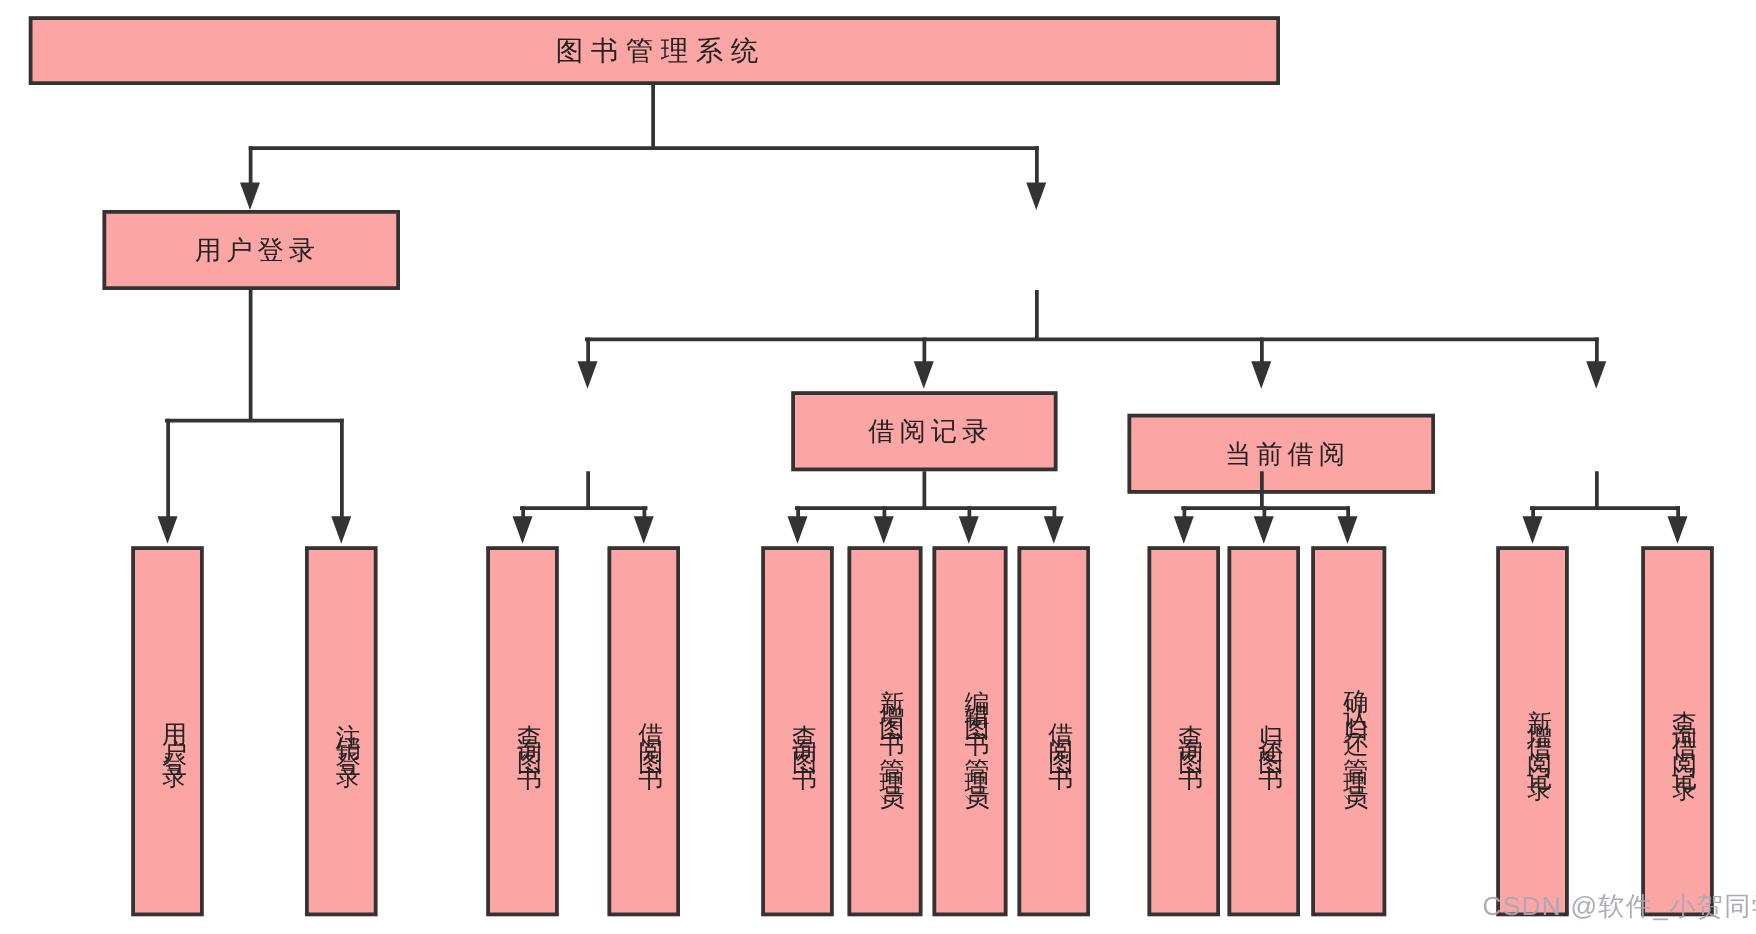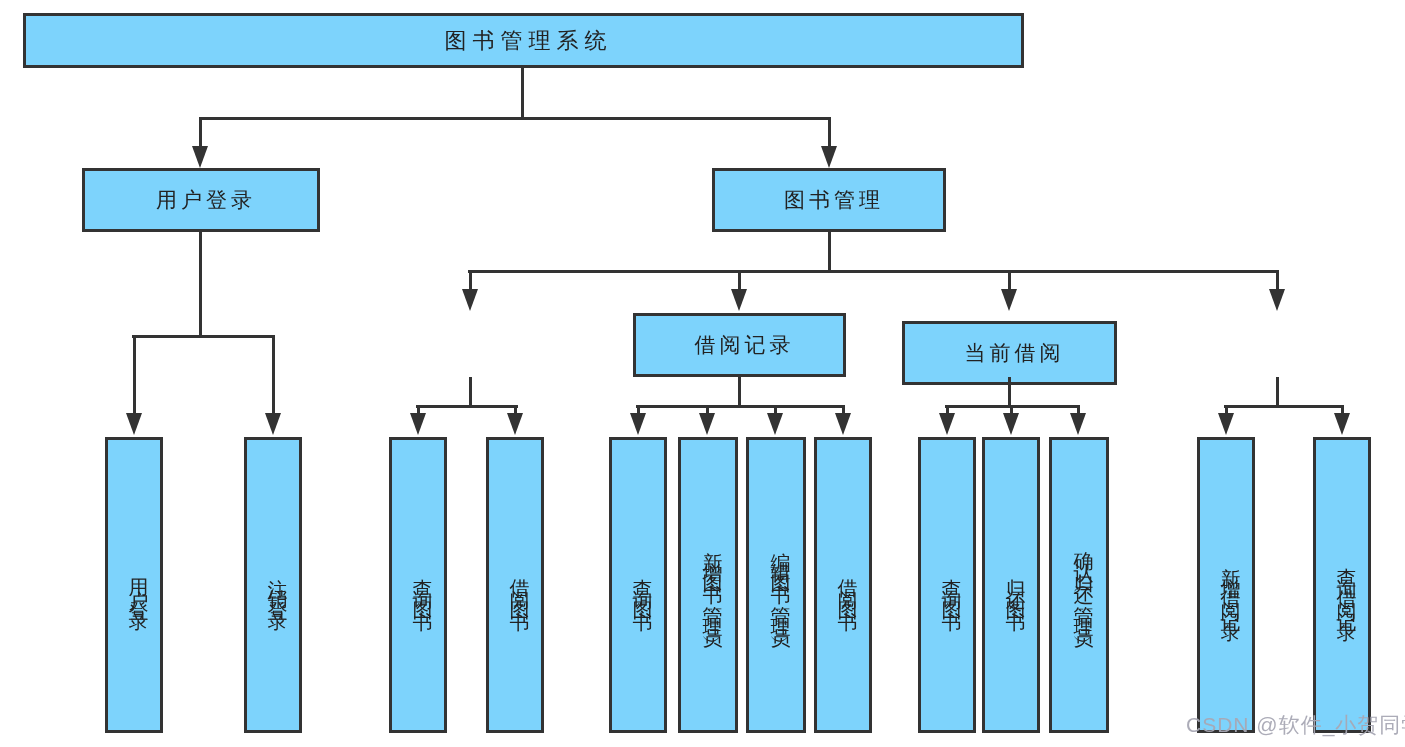--- a/index.html
+++ b/index.html
@@ -13,21 +13,21 @@
     width: 1405px;
     height: 747px;
     background: #ffffff;
     overflow: hidden;
   }
   
   .box {
     position: absolute;
     box-sizing: border-box;
     border: 3px solid #333333;
-    background: #7dd3fc;
+    background: #fca5a5;
     display: flex;
     align-items: center;
     justify-content: center;
     color: #222222;
     padding-left: 10px;
   }
   .rootbox {
     font-size: 22px;
     letter-spacing: 6px;
   }
@@ -87,23 +87,20 @@
 
   <div class="vline" style="left:521px; top:68px; height:51px;"></div>
   <div class="hline" style="left:199px; top:117px; width:632px;"></div>
   <div class="vline" style="left:199px; top:117px; height:33px;"></div>
   <div class="ah" style="left:192px; top:146px;"></div>
   <div class="vline" style="left:828px; top:117px; height:33px;"></div>
   <div class="ah" style="left:821px; top:146px;"></div>
 
   <div class="box nodebox" style="left:82px; top:168px; width:238px; height:64px;">
     <span>用户登录</span>
-  </div>
-  <div class="box nodebox" style="left:712px; top:168px; width:234px; height:64px;">
-    <span>图书管理</span>
   </div>
 
   <div class="vline" style="left:199px; top:232px; height:105px;"></div>
   <div class="hline" style="left:132px; top:335px; width:143px;"></div>
   <div class="vline" style="left:133px; top:335px; height:80px;"></div>
   <div class="ah" style="left:126px; top:413px;"></div>
   <div class="vline" style="left:272px; top:335px; height:80px;"></div>
   <div class="ah" style="left:265px; top:413px;"></div>
 
   <div class="vline" style="left:828px; top:232px; height:40px;"></div>
@@ -113,21 +110,21 @@
   <div class="vline" style="left:738px; top:270px; height:20px;"></div>
   <div class="ah" style="left:731px; top:289px;"></div>
   <div class="vline" style="left:1008px; top:270px; height:20px;"></div>
   <div class="ah" style="left:1001px; top:289px;"></div>
   <div class="vline" style="left:1276px; top:270px; height:20px;"></div>
   <div class="ah" style="left:1269px; top:289px;"></div>
 
   <div class="box nodebox" style="left:633px; top:313px; width:213px; height:64px;">
     <span>借阅记录</span>
   </div>
-  <div class="box nodebox" style="left:902px; top:321px; width:215px; height:64px;">
+  <div class="box nodebox" style="left:902px; top:331px; width:246px; height:64px;">
     <span>当前借阅</span>
   </div>
 
   <div class="vline" style="left:469px; top:377px; height:30px;"></div>
   <div class="hline" style="left:416px; top:405px; width:102px;"></div>
   <div class="vline" style="left:417px; top:405px; height:10px;"></div>
   <div class="ah" style="left:410px; top:413px;"></div>
   <div class="vline" style="left:514px; top:405px; height:10px;"></div>
   <div class="ah" style="left:507px; top:413px;"></div>
 

